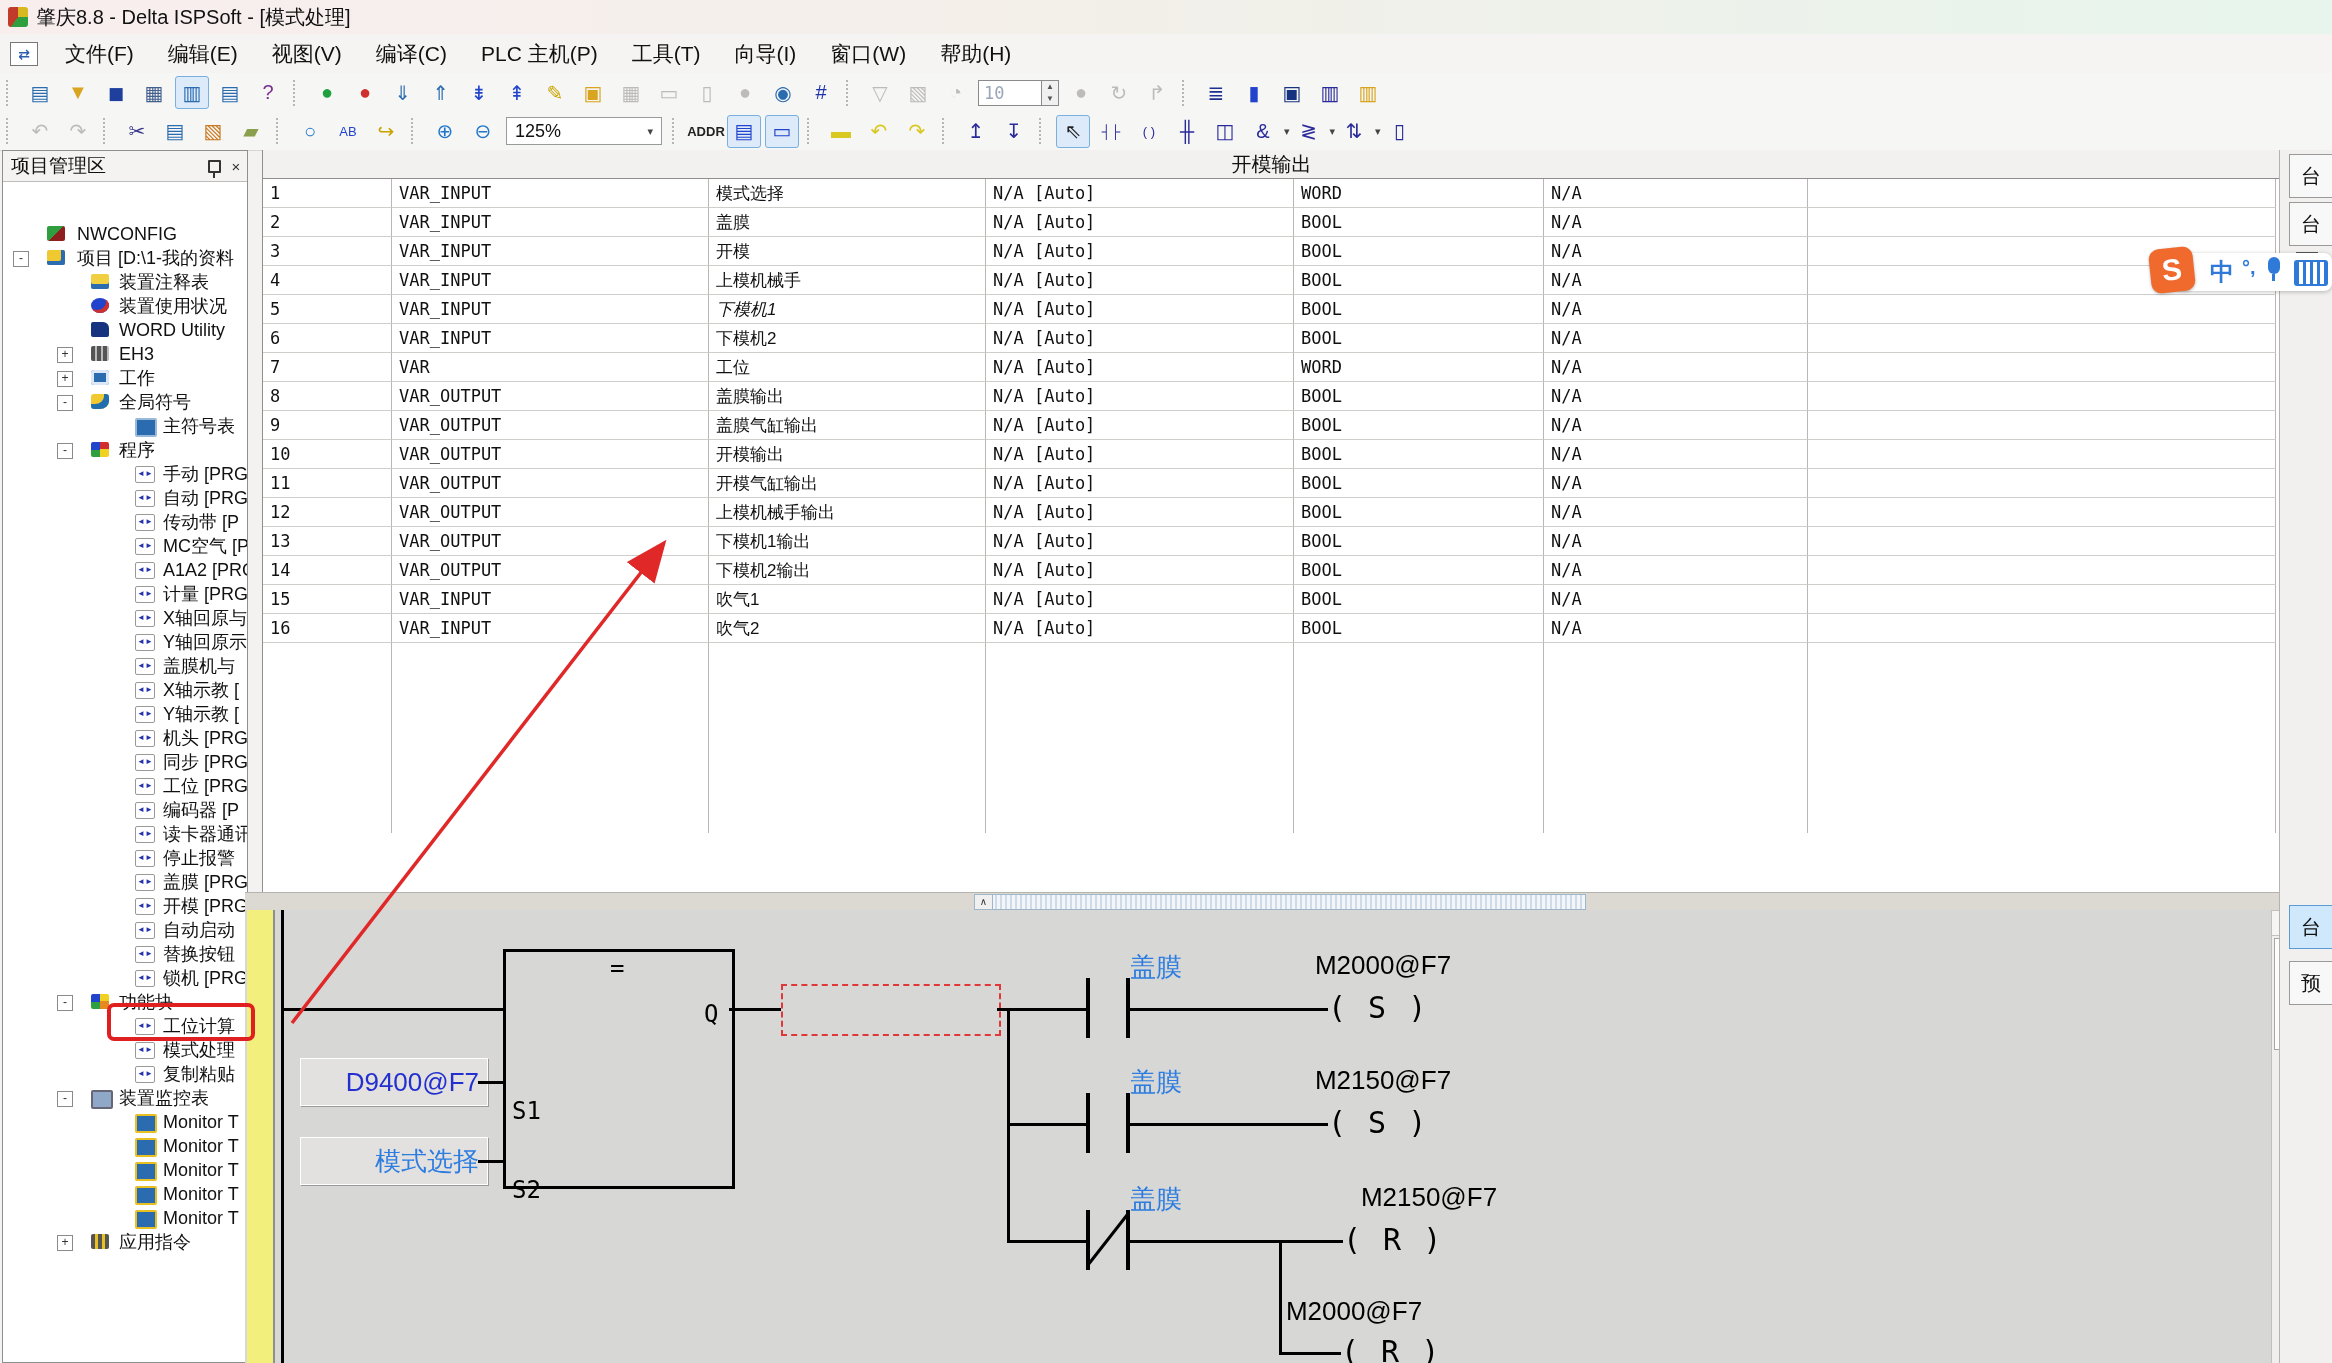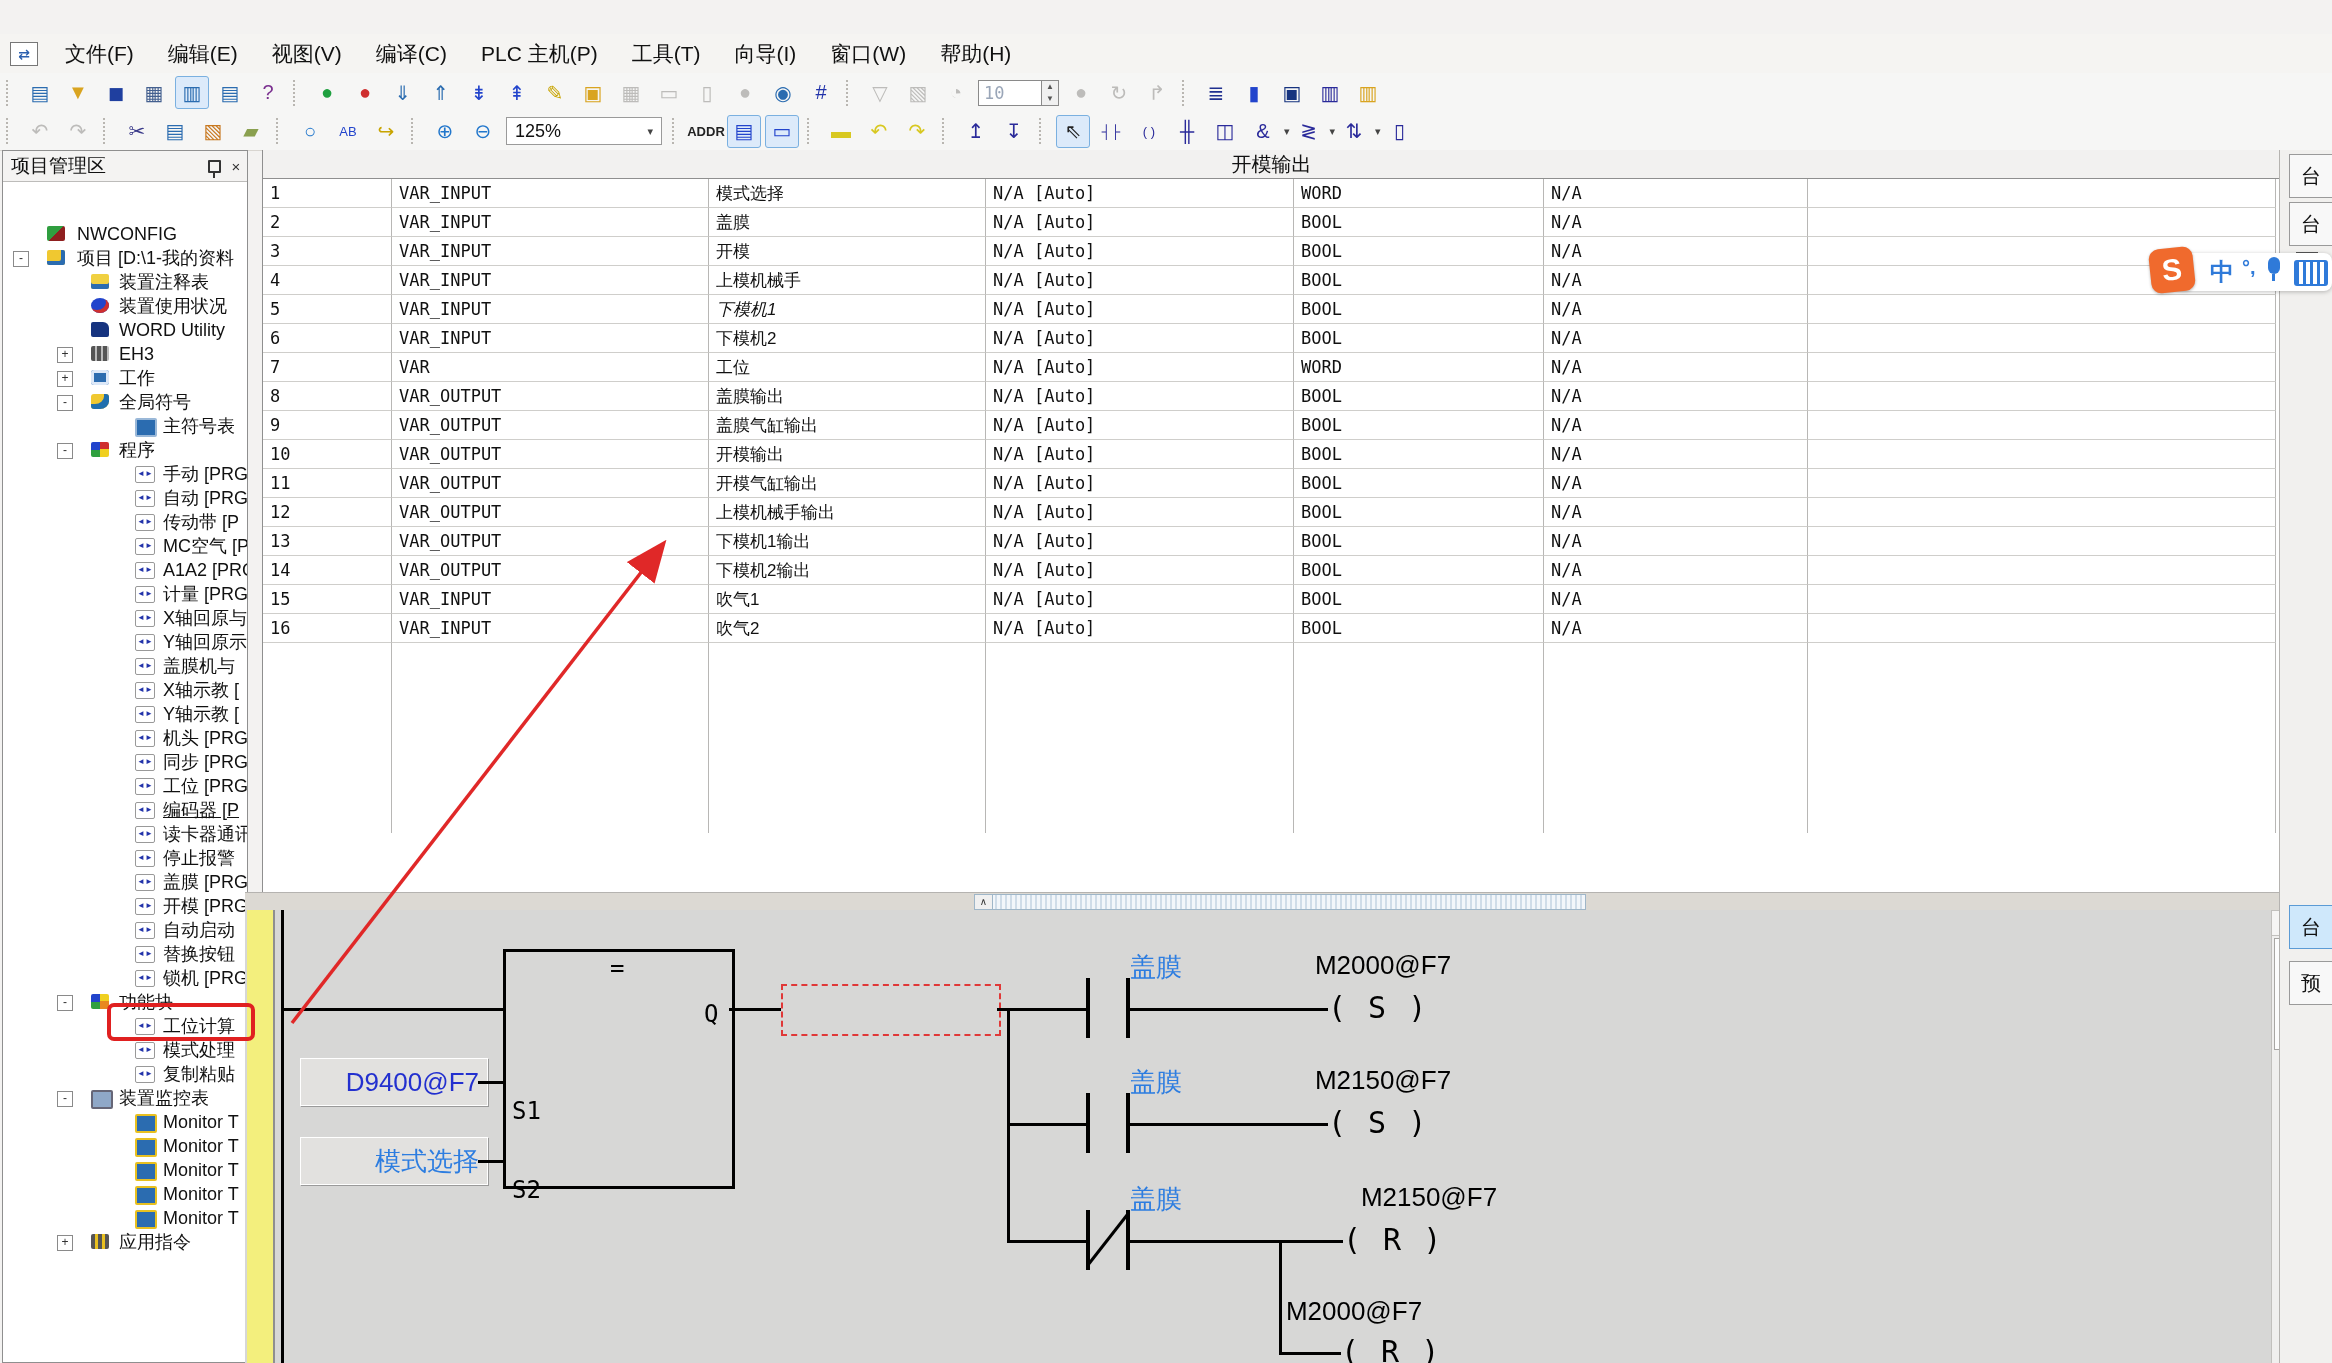--- a/index.html
+++ b/index.html
@@ -110,20 +110,24 @@
   #ime-kbd{position:absolute;left:144px;top:12px;width:30px;height:22px;border:2px solid #2f7ad9;border-radius:3px;
     background:repeating-linear-gradient(90deg,#2f7ad9 0 3px,#fff 3px 7px);}
   #ime-mic{position:absolute;left:118px;top:9px;width:12px;height:17px;background:#2f7ad9;border-radius:6px;}
   #ime-mic::after{content:"";position:absolute;left:4px;top:17px;width:3px;height:7px;background:#2f7ad9;}
 </style>
 </head>
 <body>
 
 <div id="app">
 
+  <div id="titlebar">
+    <div id="app-cube"></div>
+    <span>肇庆8.8 - Delta ISPSoft - [模式处理]</span>
+  </div>
 
   <div id="menubar">
     <div id="menu-doc-icon">⇄</div>
   <div class="menu-item">文件(F)</div>
       <div class="menu-item">编辑(E)</div>
       <div class="menu-item">视图(V)</div>
       <div class="menu-item">编译(C)</div>
       <div class="menu-item">PLC 主机(P)</div>
       <div class="menu-item">工具(T)</div>
       <div class="menu-item">向导(I)</div>
@@ -286,21 +290,21 @@
         <div class="tree-row" style="left: 160px; top: 496px;">X轴示教 [</div>
         <div class="tree-ic" style="background: rgb(255, 255, 255); border: 1px solid rgb(153, 153, 153); color: rgb(34, 51, 170); font-size: 8px; text-align: center; line-height: 13px; left: 132px; top: 524px;">◄►</div>
         <div class="tree-row" style="left: 160px; top: 520px;">Y轴示教 [</div>
         <div class="tree-ic" style="background: rgb(255, 255, 255); border: 1px solid rgb(153, 153, 153); color: rgb(34, 51, 170); font-size: 8px; text-align: center; line-height: 13px; left: 132px; top: 548px;">◄►</div>
         <div class="tree-row" style="left: 160px; top: 544px;">机头 [PRG</div>
         <div class="tree-ic" style="background: rgb(255, 255, 255); border: 1px solid rgb(153, 153, 153); color: rgb(34, 51, 170); font-size: 8px; text-align: center; line-height: 13px; left: 132px; top: 572px;">◄►</div>
         <div class="tree-row" style="left: 160px; top: 568px;">同步 [PRG</div>
         <div class="tree-ic" style="background: rgb(255, 255, 255); border: 1px solid rgb(153, 153, 153); color: rgb(34, 51, 170); font-size: 8px; text-align: center; line-height: 13px; left: 132px; top: 596px;">◄►</div>
         <div class="tree-row" style="left: 160px; top: 592px;">工位 [PRG</div>
         <div class="tree-ic" style="background: rgb(255, 255, 255); border: 1px solid rgb(153, 153, 153); color: rgb(34, 51, 170); font-size: 8px; text-align: center; line-height: 13px; left: 132px; top: 620px;">◄►</div>
-        <div class="tree-row" style="left: 160px; top: 616px; text-decoration: underline;">编码器 [P</div>
+        <div class="tree-row" style="left: 160px; top: 616px;">编码器 [P</div>
         <div class="tree-ic" style="background: rgb(255, 255, 255); border: 1px solid rgb(153, 153, 153); color: rgb(34, 51, 170); font-size: 8px; text-align: center; line-height: 13px; left: 132px; top: 644px;">◄►</div>
         <div class="tree-row" style="left: 160px; top: 640px;">读卡器通讯</div>
         <div class="tree-ic" style="background: rgb(255, 255, 255); border: 1px solid rgb(153, 153, 153); color: rgb(34, 51, 170); font-size: 8px; text-align: center; line-height: 13px; left: 132px; top: 668px;">◄►</div>
         <div class="tree-row" style="left: 160px; top: 664px;">停止报警</div>
         <div class="tree-ic" style="background: rgb(255, 255, 255); border: 1px solid rgb(153, 153, 153); color: rgb(34, 51, 170); font-size: 8px; text-align: center; line-height: 13px; left: 132px; top: 692px;">◄►</div>
         <div class="tree-row" style="left: 160px; top: 688px;">盖膜 [PRG</div>
         <div class="tree-ic" style="background: rgb(255, 255, 255); border: 1px solid rgb(153, 153, 153); color: rgb(34, 51, 170); font-size: 8px; text-align: center; line-height: 13px; left: 132px; top: 716px;">◄►</div>
         <div class="tree-row" style="left: 160px; top: 712px;">开模 [PRG</div>
         <div class="tree-ic" style="background: rgb(255, 255, 255); border: 1px solid rgb(153, 153, 153); color: rgb(34, 51, 170); font-size: 8px; text-align: center; line-height: 13px; left: 132px; top: 740px;">◄►</div>
         <div class="tree-row" style="left: 160px; top: 736px;">自动启动</div>

